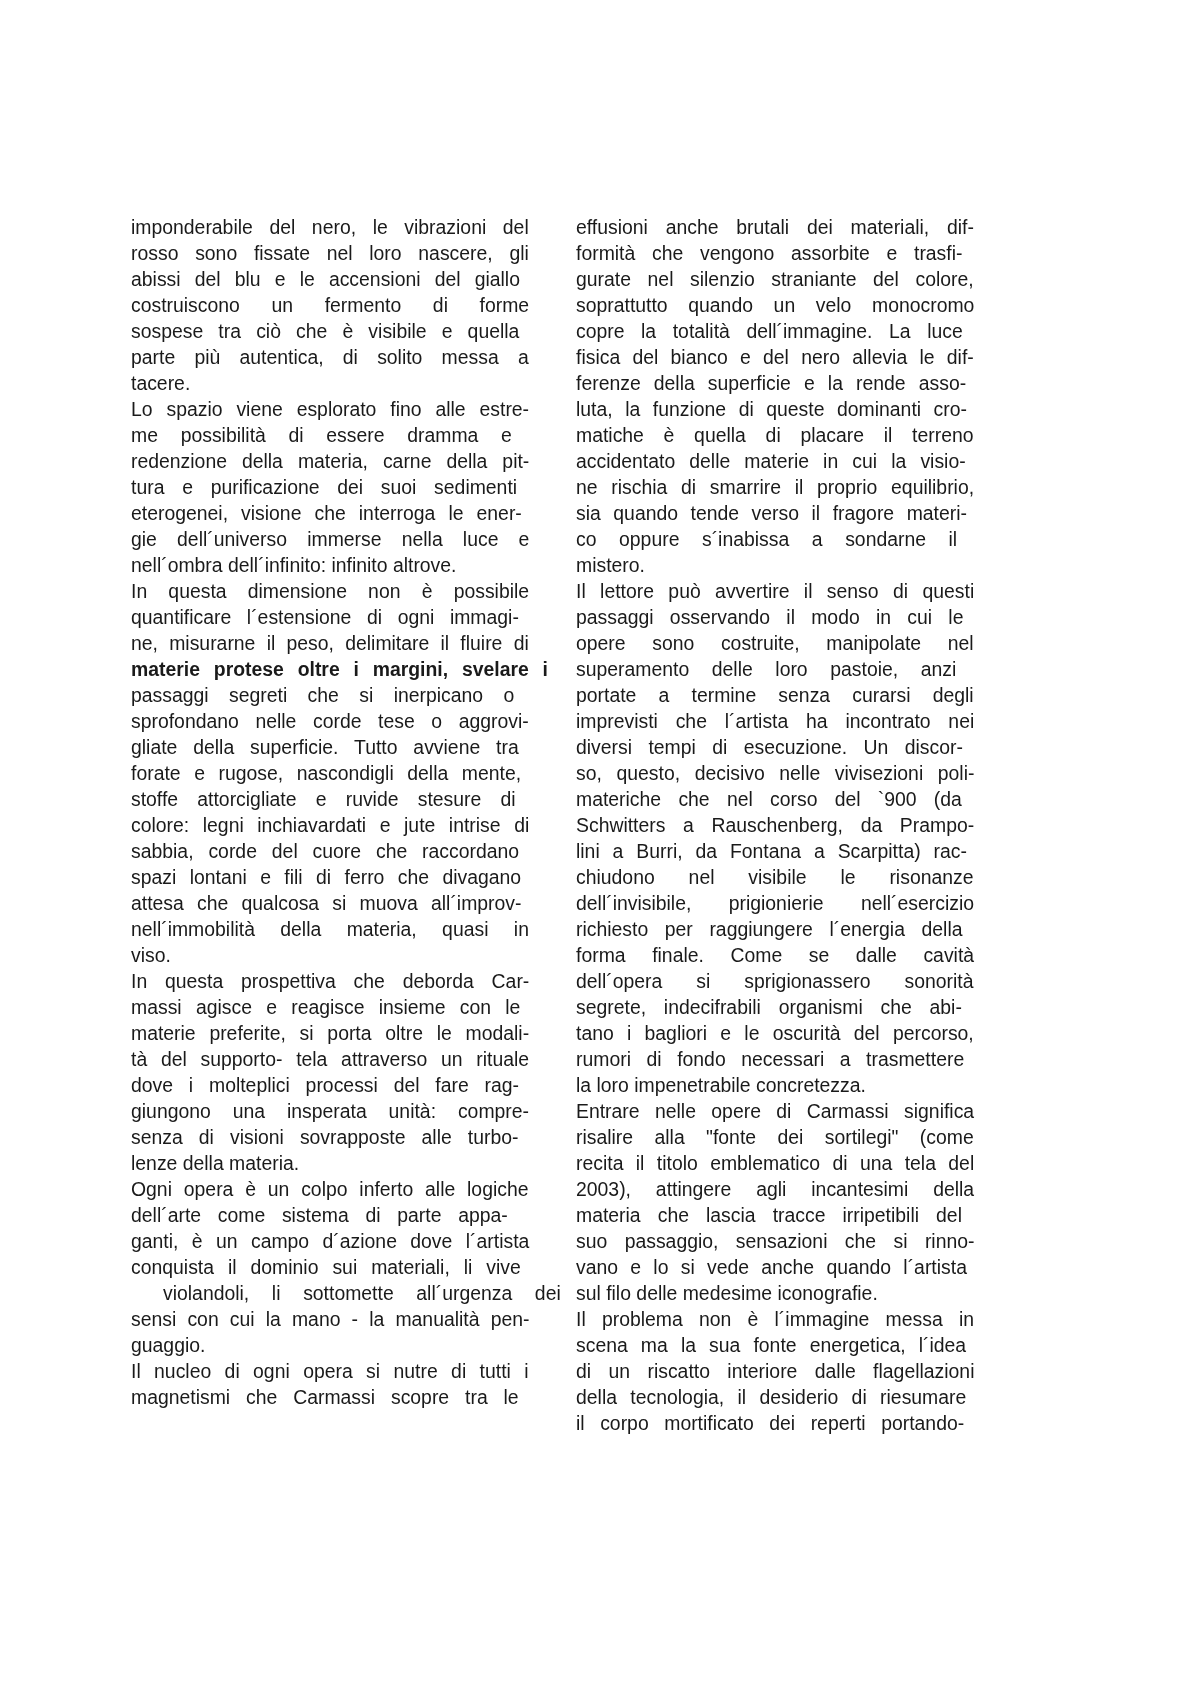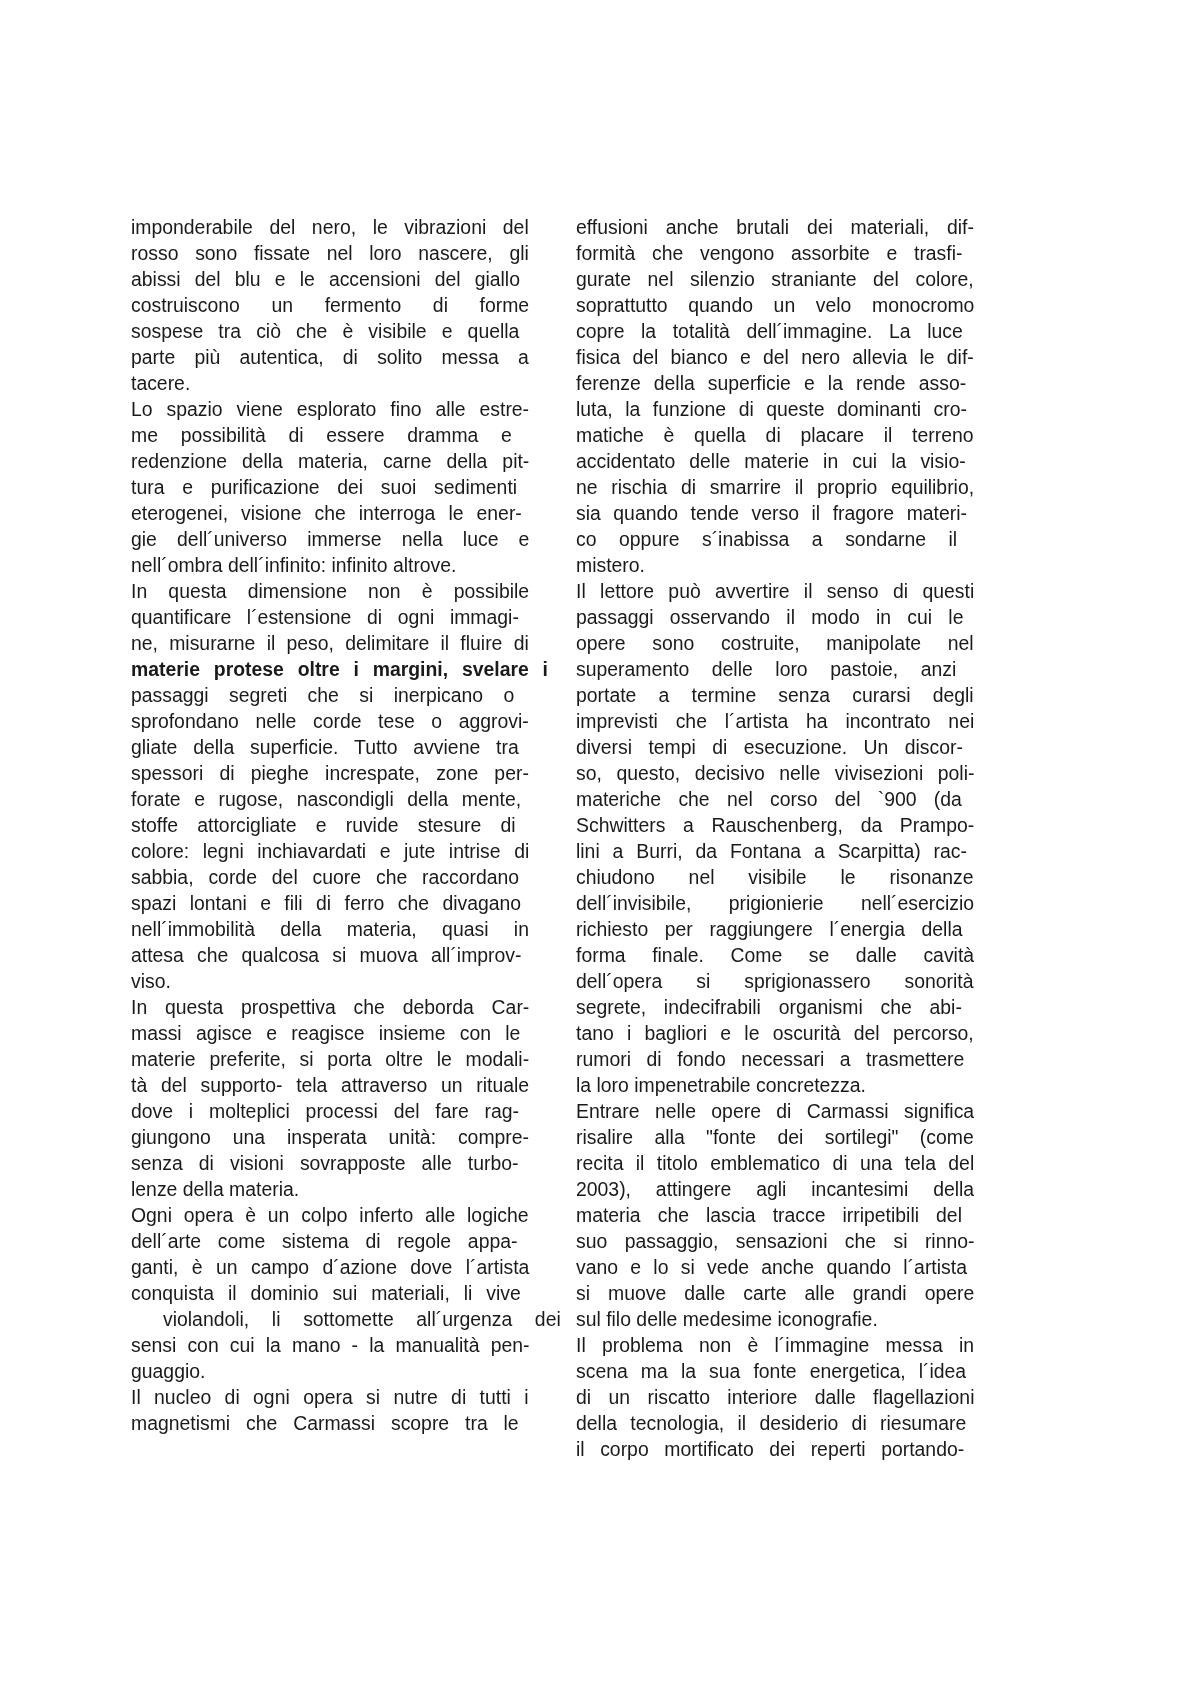--- a/index.html
+++ b/index.html
@@ -64,39 +64,38 @@
       <span class="line" style="display: block; width: 398px; word-spacing: 7.66667px; text-align: left; text-align-last: left;">eterogenei, visione che interroga le  ener-</span>
       <span class="line" style="display: block; width: 398px; word-spacing: 14.8px; text-align: left; text-align-last: left;">gie dell´universo immerse nella luce e</span>
       <span class="line end">nell´ombra dell´infinito:  infinito altrove.</span>
       <span class="line" style="display: block; width: 398px; word-spacing: 15.8px; text-align: left; text-align-last: left;">In questa dimensione non è possibile</span>
       <span class="line" style="display: block; width: 398px; word-spacing: 10.2px; text-align: left; text-align-last: left;">quantificare l´estensione di  ogni immagi-</span>
       <span class="line" style="display: block; width: 398px; word-spacing: 5.85714px; text-align: left; text-align-last: left;">ne, misurarne il peso, delimitare il fluire di</span>
       <span class="line" style="display: block; width: 398px; word-spacing: 8.42857px; text-align: left; text-align-last: left; font-weight: bold;">materie  protese oltre i margini, svelare i</span>
       <span class="line" style="display: block; width: 398px; word-spacing: 15px; text-align: left; text-align-last: left;">passaggi segreti che si inerpicano  o</span>
       <span class="line" style="display: block; width: 398px; word-spacing: 11.2px; text-align: left; text-align-last: left;">sprofondano nelle corde tese o aggrovi-</span>
       <span class="line" style="display: block; width: 398px; word-spacing: 10.5px; text-align: left; text-align-last: left;">gliate della superficie.  Tutto avviene tra</span>
-      <span class="line" style="display: block; width: 398px; word-spacing: 10.8px; text-align: left; text-align-last: left;">spessori di pieghe increspate, zone per-</span>
       <span class="line" style="display: block; width: 398px; word-spacing: 8.16667px; text-align: center; text-align-last: left;">forate e  rugose, nascondigli della mente,</span>
       <span class="line" style="display: block; width: 398px; word-spacing: 13.8333px; text-align: left; text-align-last: left;">stoffe attorcigliate e ruvide  stesure di</span>
       <span class="line" style="display: block; width: 398px; word-spacing: 8.16667px; text-align: left; text-align-last: left;">colore: legni inchiavardati e jute intrise di</span>
       <span class="line" style="display: block; width: 398px; word-spacing: 9.5px; text-align: left; text-align-last: left;">sabbia,  corde del cuore che raccordano</span>
       <span class="line" style="display: block; width: 398px; word-spacing: 8px; text-align: left; text-align-last: left;">spazi lontani e fili di ferro che  divagano</span>
+      <span class="line" style="display: block; width: 398px; word-spacing: 7.83333px; text-align: left; text-align-last: left;">attesa che qualcosa  si muova all´improv-</span>
       <span class="line" style="display: block; width: 398px; word-spacing: 20px; text-align: left; text-align-last: left;">nell´immobilità della materia, quasi in</span>
-      <span class="line" style="display: block; width: 398px; word-spacing: 7.83333px; text-align: left; text-align-last: left;">attesa che qualcosa  si muova all´improv-</span>
       <span class="line end">viso.</span>
       <span class="line" style="display: block; width: 398px; word-spacing: 12.4px; text-align: left; text-align-last: left;">In questa prospettiva che deborda Car-</span>
       <span class="line" style="display: block; width: 398px; word-spacing: 8.85714px; text-align: left; text-align-last: left;">massi agisce e reagisce insieme  con le</span>
       <span class="line" style="display: block; width: 398px; word-spacing: 8.33333px; text-align: left; text-align-last: left;">materie preferite, si porta oltre le modali-</span>
       <span class="line" style="display: block; width: 398px; word-spacing: 8.33333px; text-align: left; text-align-last: left;">tà del supporto- tela attraverso un rituale</span>
       <span class="line" style="display: block; width: 398px; word-spacing: 10.4286px; text-align: left; text-align-last: left;">dove i molteplici processi del fare  rag-</span>
       <span class="line" style="display: block; width: 398px; word-spacing: 16.5px; text-align: left; text-align-last: left;">giungono una insperata unità: compre-</span>
       <span class="line" style="display: block; width: 398px; word-spacing: 10.6667px; text-align: left; text-align-last: left;">senza di visioni sovrapposte  alle turbo-</span>
       <span class="line end">lenze della materia.</span>
       <span class="line" style="display: block; width: 398px; word-spacing: 6.42857px; text-align: left; text-align-last: left;">Ogni opera è un colpo inferto alle logiche</span>
-      <span class="line" style="display: block; width: 398px; word-spacing: 11.3333px; text-align: left; text-align-last: left;">dell´arte come sistema di  regole appa-</span>
+      <span class="line" style="display: block; width: 398px; word-spacing: 11.3333px; text-align: left; text-align-last: left;">dell´arte come sistema di  parte appa-</span>
       <span class="line" style="display: block; width: 398px; word-spacing: 8px; text-align: left; text-align-last: left;">ganti, è un campo d´azione dove l´artista</span>
       <span class="line" style="display: block; width: 398px; word-spacing: 8.57143px; text-align: left; text-align-last: left;">conquista il  dominio sui materiali, li vive</span>
       <span class="line" style="display: block; width: 398px; word-spacing: 17.25px; text-align: left; text-align-last: left; margin-left: 32px;">violandoli, li sottomette all´urgenza dei</span>
       <span class="line" style="display: block; width: 398px; word-spacing: 5.75px; text-align: left; text-align-last: left;">sensi con cui la mano - la manualità pen-</span>
       <span class="line end">guaggio.</span>
       <span class="line" style="display: block; width: 398px; word-spacing: 8px; text-align: left; text-align-last: left;">Il nucleo di ogni opera si nutre di tutti i</span>
       <span class="line" style="display: block; width: 398px; word-spacing: 10.5px; text-align: left; text-align-last: left;">magnetismi che Carmassi  scopre tra le</span>
     </div>
   <div class="column right" id="col-right">
       <span class="line" style="display: block; width: 398px; word-spacing: 12.4px; text-align: left; text-align-last: left;">effusioni anche brutali dei materiali, dif-</span>
@@ -133,21 +132,20 @@
       <span class="line" style="display: block; width: 398px; word-spacing: 7.85714px; text-align: left; text-align-last: left;">tano i bagliori e le oscurità del percorso,</span>
       <span class="line" style="display: block; width: 398px; word-spacing: 10.1667px; text-align: left; text-align-last: left;">rumori  di fondo necessari a trasmettere</span>
       <span class="line end">la loro impenetrabile concretezza.</span>
       <span class="line" style="display: block; width: 398px; word-spacing: 10px; text-align: center; text-align-last: left;">Entrare nelle opere di Carmassi significa</span>
       <span class="line" style="display: block; width: 398px; word-spacing: 16px; text-align: left; text-align-last: left;">risalire alla "fonte dei sortilegi" (come</span>
       <span class="line" style="display: block; width: 398px; word-spacing: 7px; text-align: left; text-align-last: left;">recita il titolo emblematico di una tela del</span>
       <span class="line" style="display: block; width: 398px; word-spacing: 19.5px; text-align: left; text-align-last: left;">2003), attingere agli incantesimi della</span>
       <span class="line" style="display: block; width: 398px; word-spacing: 11.6667px; text-align: left; text-align-last: left;">materia che lascia tracce  irripetibili del</span>
       <span class="line" style="display: block; width: 398px; word-spacing: 12px; text-align: left; text-align-last: left;">suo passaggio, sensazioni che si rinno-</span>
       <span class="line" style="display: block; width: 398px; word-spacing: 6.875px; text-align: left; text-align-last: left;">vano e lo si  vede anche quando l´artista</span>
-      <span class="line" style="display: block; width: 398px; word-spacing: 12.6667px; text-align: left; text-align-last: left;">si muove dalle carte alle grandi opere</span>
       <span class="line end">sul filo delle medesime iconografie.</span>
       <span class="line" style="display: block; width: 398px; word-spacing: 10.8333px; text-align: left; text-align-last: left;">Il problema non è l´immagine messa in</span>
       <span class="line" style="display: block; width: 398px; word-spacing: 7.71429px; text-align: left; text-align-last: left;">scena ma la sua fonte  energetica, l´idea</span>
       <span class="line" style="display: block; width: 398px; word-spacing: 12px; text-align: left; text-align-last: left;">di un riscatto interiore dalle flagellazioni</span>
       <span class="line" style="display: block; width: 398px; word-spacing: 8px; text-align: left; text-align-last: left;">della  tecnologia, il desiderio di riesumare</span>
       <span class="line" style="display: block; width: 398px; word-spacing: 10.1667px; text-align: left; text-align-last: left;">il corpo mortificato dei  reperti portando-</span>
     </div>
 </div>
 
 </body></html>

